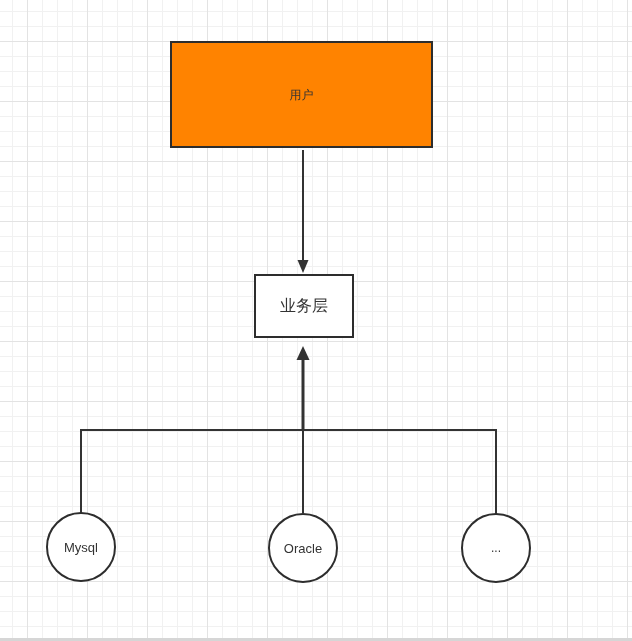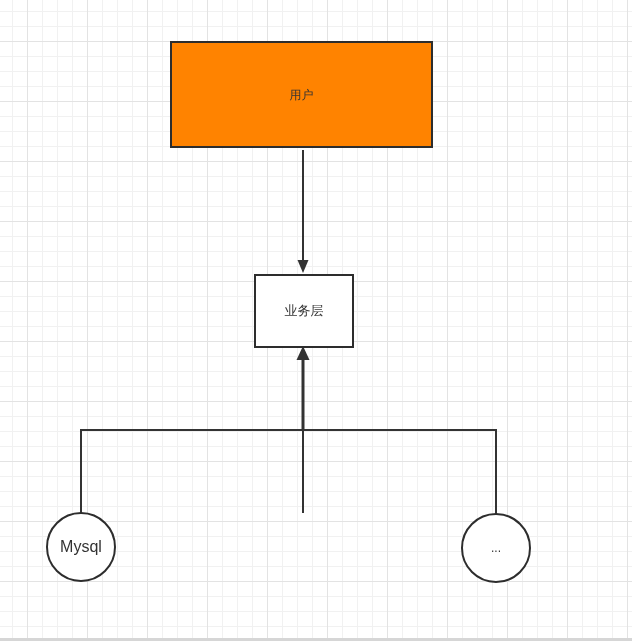--- a/index.html
+++ b/index.html
@@ -40,31 +40,31 @@
   .node-user {
     left: 170px; top: 41px;
     width: 263px; height: 107px;
     background: #ff8300;
     border: 2px solid #2d2d2d;
     font-size: 12px;
     line-height: 16px;
   }
   .node-business {
     left: 254px; top: 274px;
-    width: 100px; height: 74px;
+    width: 100px; height: 64px;
     background: #ffffff;
     border: 2px solid #2d2d2d;
-    font-size: 13px;
+    font-size: 16px;
   }
   .node-circle {
     width: 70px; height: 70px;
     border-radius: 50%;
     background: #ffffff;
     border: 2px solid #2d2d2d;
-    font-size: 16px;
+    font-size: 13px;
   }
   .node-mysql  { left: 46px;  top: 512px; }
   .node-oracle { left: 268px; top: 513px; }
   .node-others { left: 461px; top: 513px; font-size: 12px; }
   .bottom-edge {
     position: absolute;
     left: 0; bottom: 0;
     width: 632px; height: 3px;
     background: #d6d6d6;
   }
@@ -94,20 +94,23 @@
   </div>
 
   <div class="node node-business">
     <span>业务层</span>
   </div>
 
   <div class="node node-circle node-mysql">
     <span>Mysql</span>
   </div>
 
+  <div class="node node-circle node-oracle">
+    <span>Oracle</span>
+  </div>
 
   <div class="node node-circle node-others">
     <span>...</span>
   </div>
 
   <div class="bottom-edge"></div>
 
 </div>
 
 </body></html>

